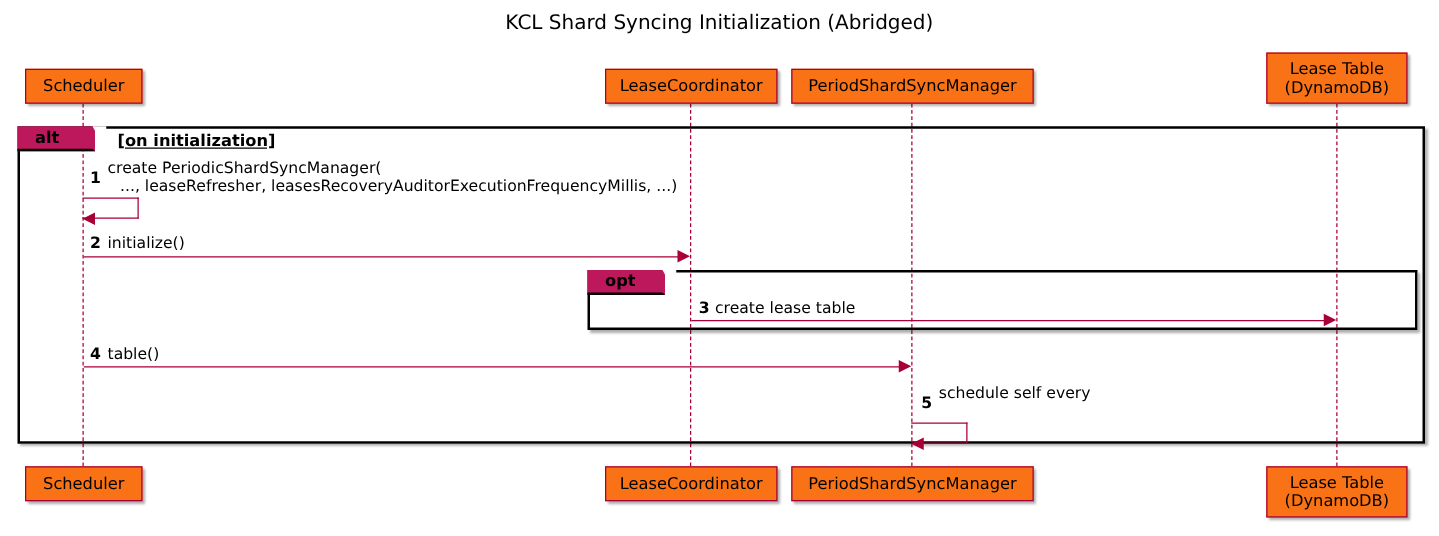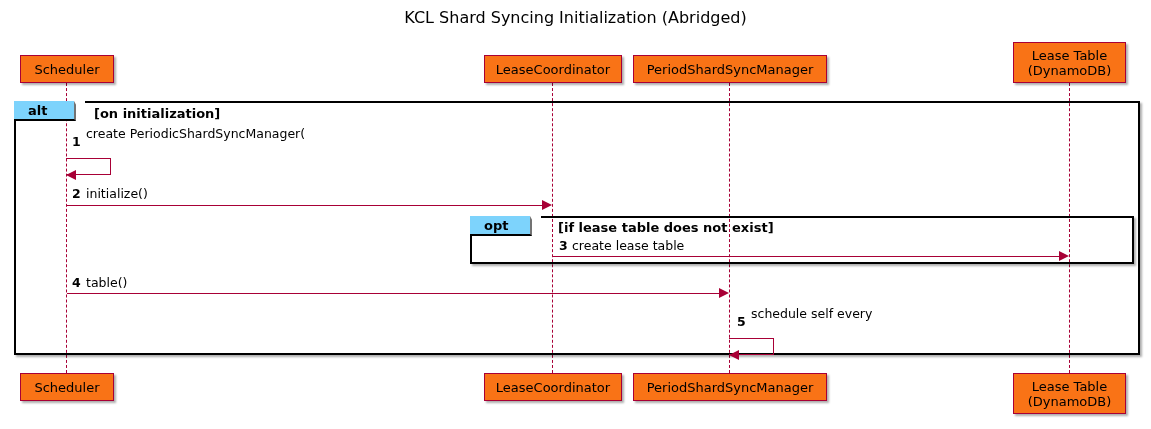--- a/index.html
+++ b/index.html
@@ -49,22 +49,22 @@
   
   .frag{
     position:absolute;
     border:2px solid #000000;
     box-sizing:border-box;
     box-shadow:2px 2px 2px rgba(0,0,0,0.32);
     background:transparent;
   }
   .frag-tab{
     position:absolute;
-    background:#7dd3fc;
-    border-right:2px solid #737373;
+    background:#be185d;
+    border-right:2px solid #be185d;
     border-bottom:2px solid #000;
     box-sizing:border-box;
     height:20px;
     font-size:13px;
     font-weight:bold;
     display:flex;
     align-items:center;
     padding-left:14px;
     color:#000;
   }
@@ -150,37 +150,37 @@
   </div>
   <div class="participant" style="left:1013px; top:42px; width:113px; height:41px;">
     <span>Lease Table
 (DynamoDB)</span>
   </div>
 
   <div class="frag" style="left:14px; top:101px; width:1126px; height:254px;"></div>
   <div class="frag-tab" style="left:14px; top:101px; width:62px;">
     <span>alt</span>
   </div>
-  <div class="frag-label" style="left:94px; top:106px;">[on initialization]</div>
+  <div class="frag-label" style="left:94px; top:106px;text-decoration:underline;">[on initialization]</div>
 
   <div class="msg-num" style="left:72px; top:134px;">1</div>
   <div class="msg-text" style="left:86px; top:126px;">create PeriodicShardSyncManager(</div>
+  <div class="msg-text" style="left:96px; top:141px;">..., leaseRefresher, leasesRecoveryAuditorExecutionFrequencyMillis, ...)</div>
   <div class="selfcall" style="left:66px; top:158px; width:45px; height:17px;"></div>
   <div class="arrow-l" style="left:66px; top:170px;"></div>
 
   <div class="msg-num" style="left:72px; top:186px;">2</div>
   <div class="msg-text" style="left:86px; top:186px;">initialize()</div>
   <div class="msg-line" style="left:67px; top:205px; width:476px;"></div>
   <div class="arrow-r" style="left:542px; top:200px;"></div>
 
   <div class="frag" style="left:470px; top:216px; width:664px; height:48px;"></div>
   <div class="frag-tab" style="left:470px; top:216px; width:62px;">
     <span>opt</span>
   </div>
-  <div class="frag-label" style="left:558px; top:220px;">[if lease table does not exist]</div>
 
   <div class="msg-num" style="left:559px; top:238px;">3</div>
   <div class="msg-text" style="left:572px; top:238px;">create lease table</div>
   <div class="msg-line" style="left:553px; top:256px; width:507px;"></div>
   <div class="arrow-r" style="left:1059px; top:251px;"></div>
 
   <div class="msg-num" style="left:72px; top:275px;">4</div>
   <div class="msg-text" style="left:86px; top:275px;">table()</div>
   <div class="msg-line" style="left:67px; top:293px; width:653px;"></div>
   <div class="arrow-r" style="left:719px; top:288px;"></div>

